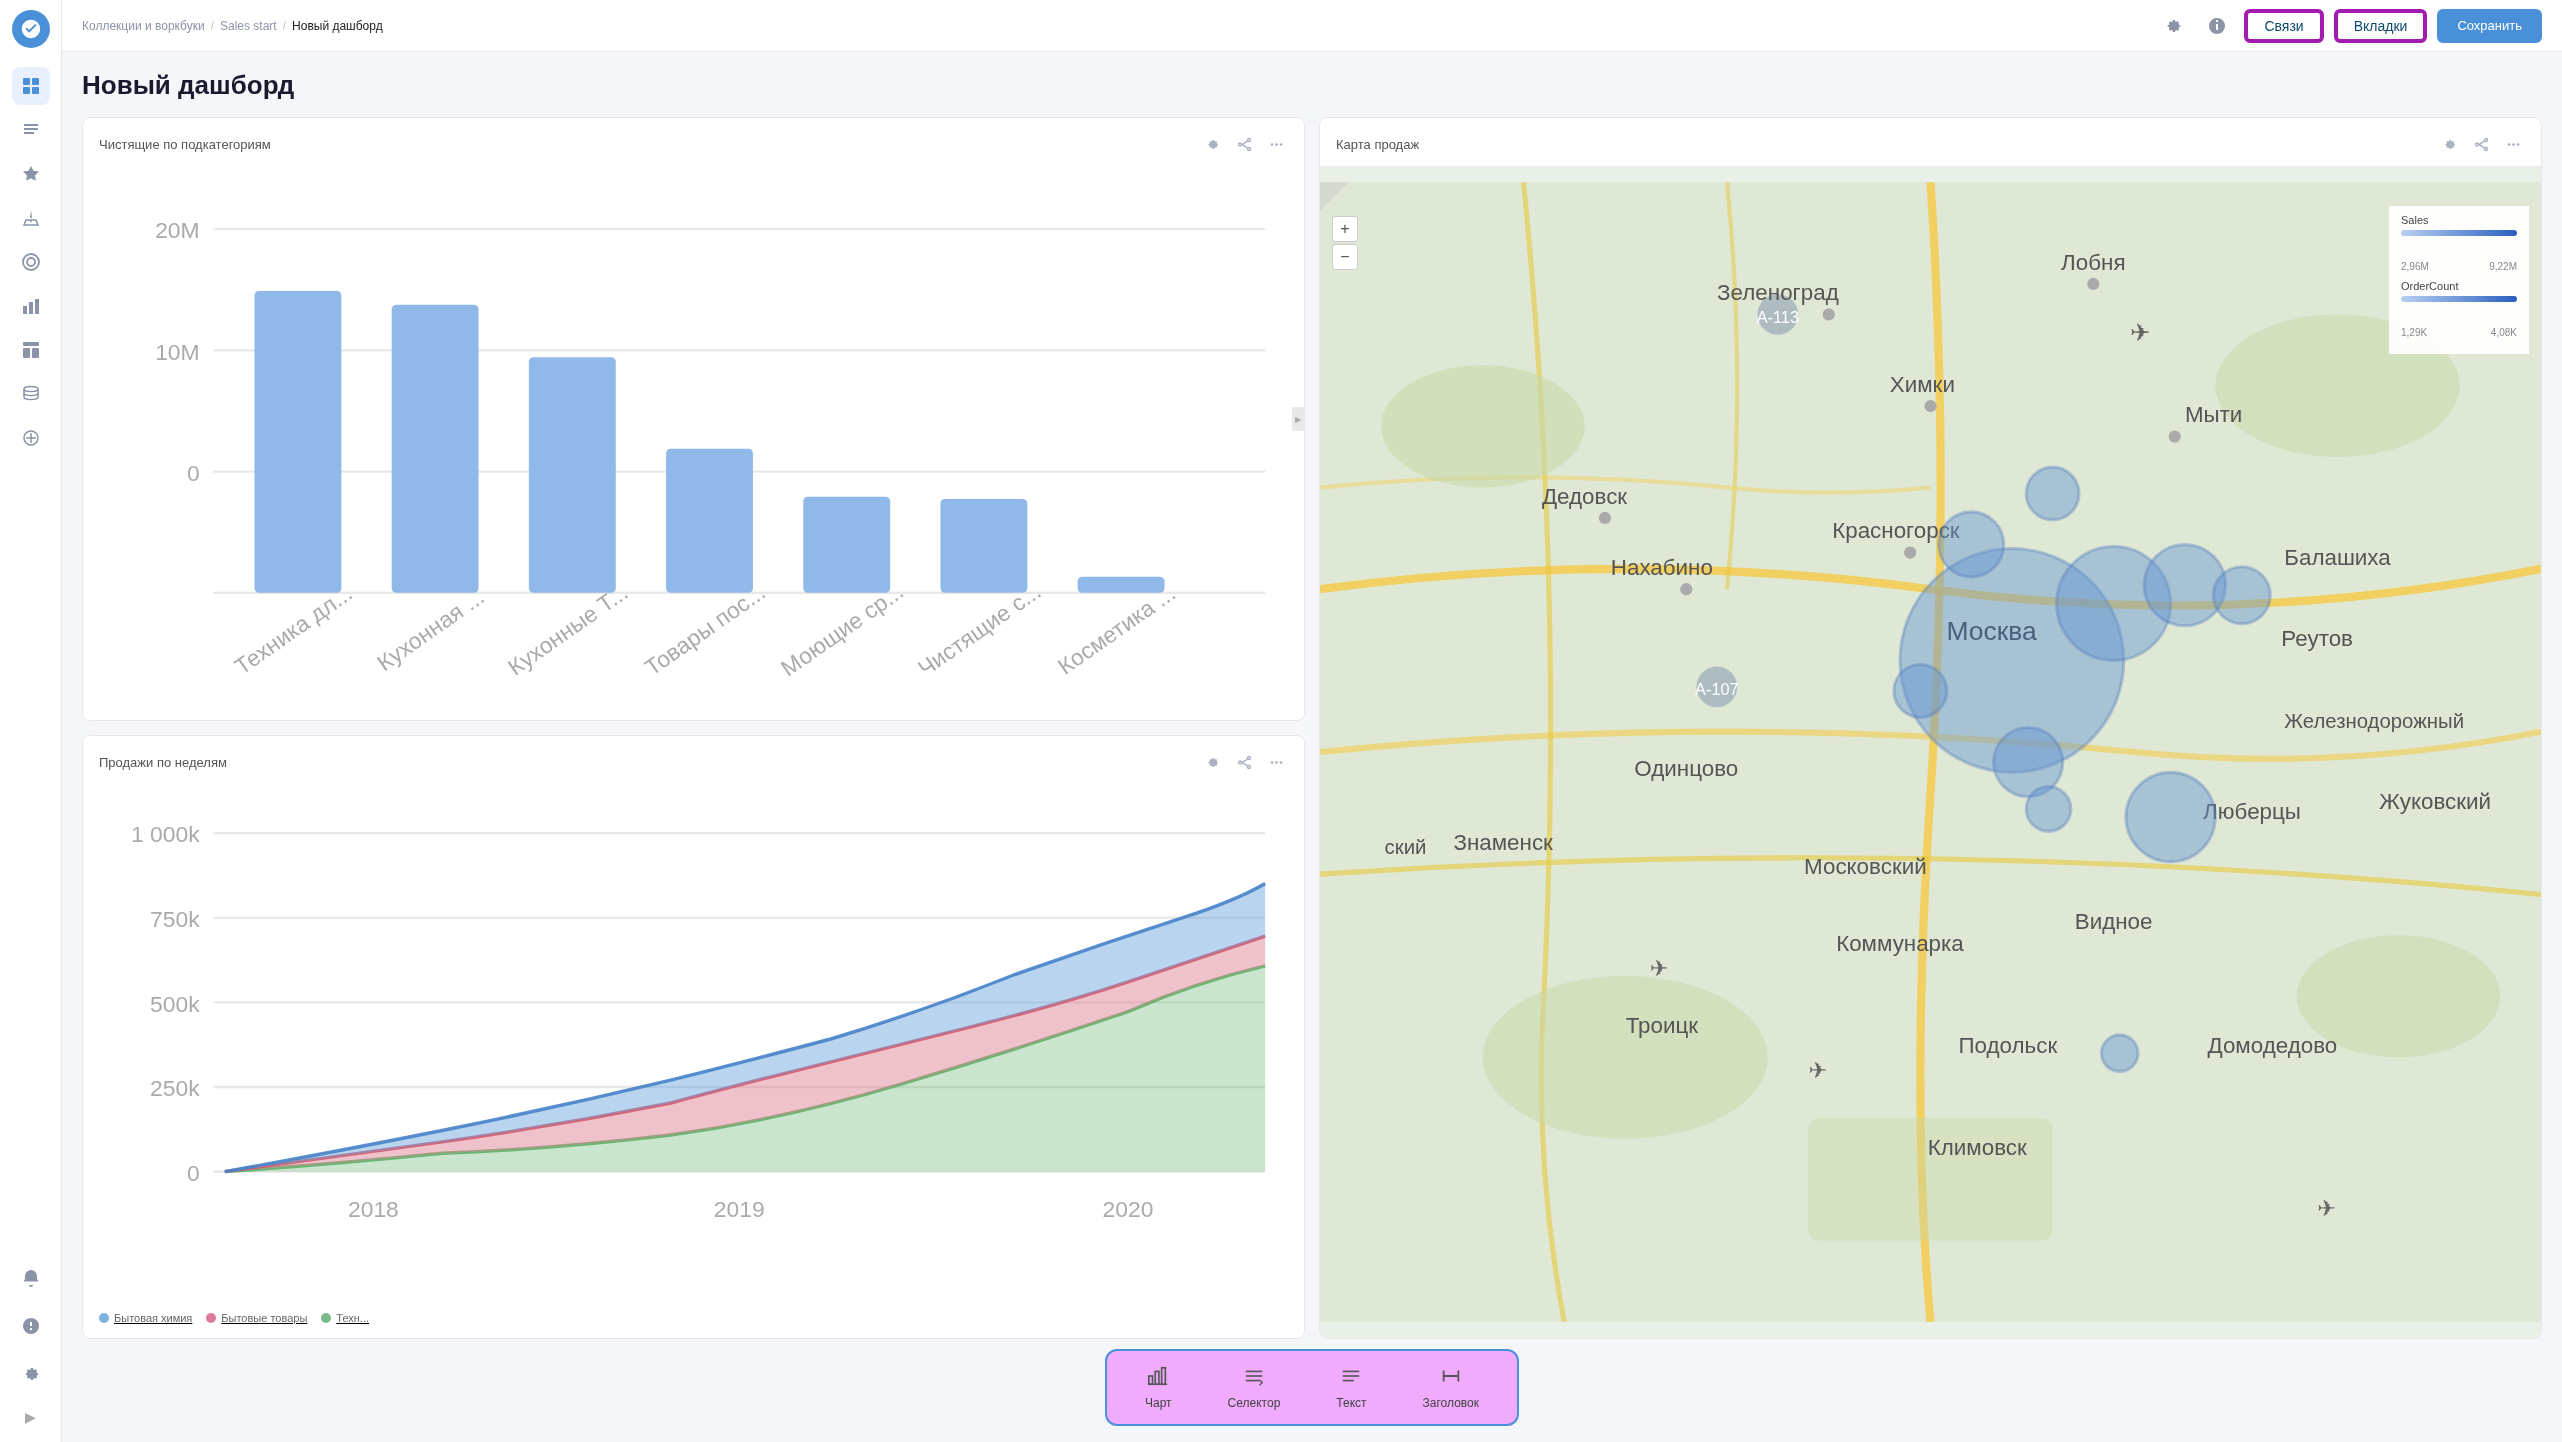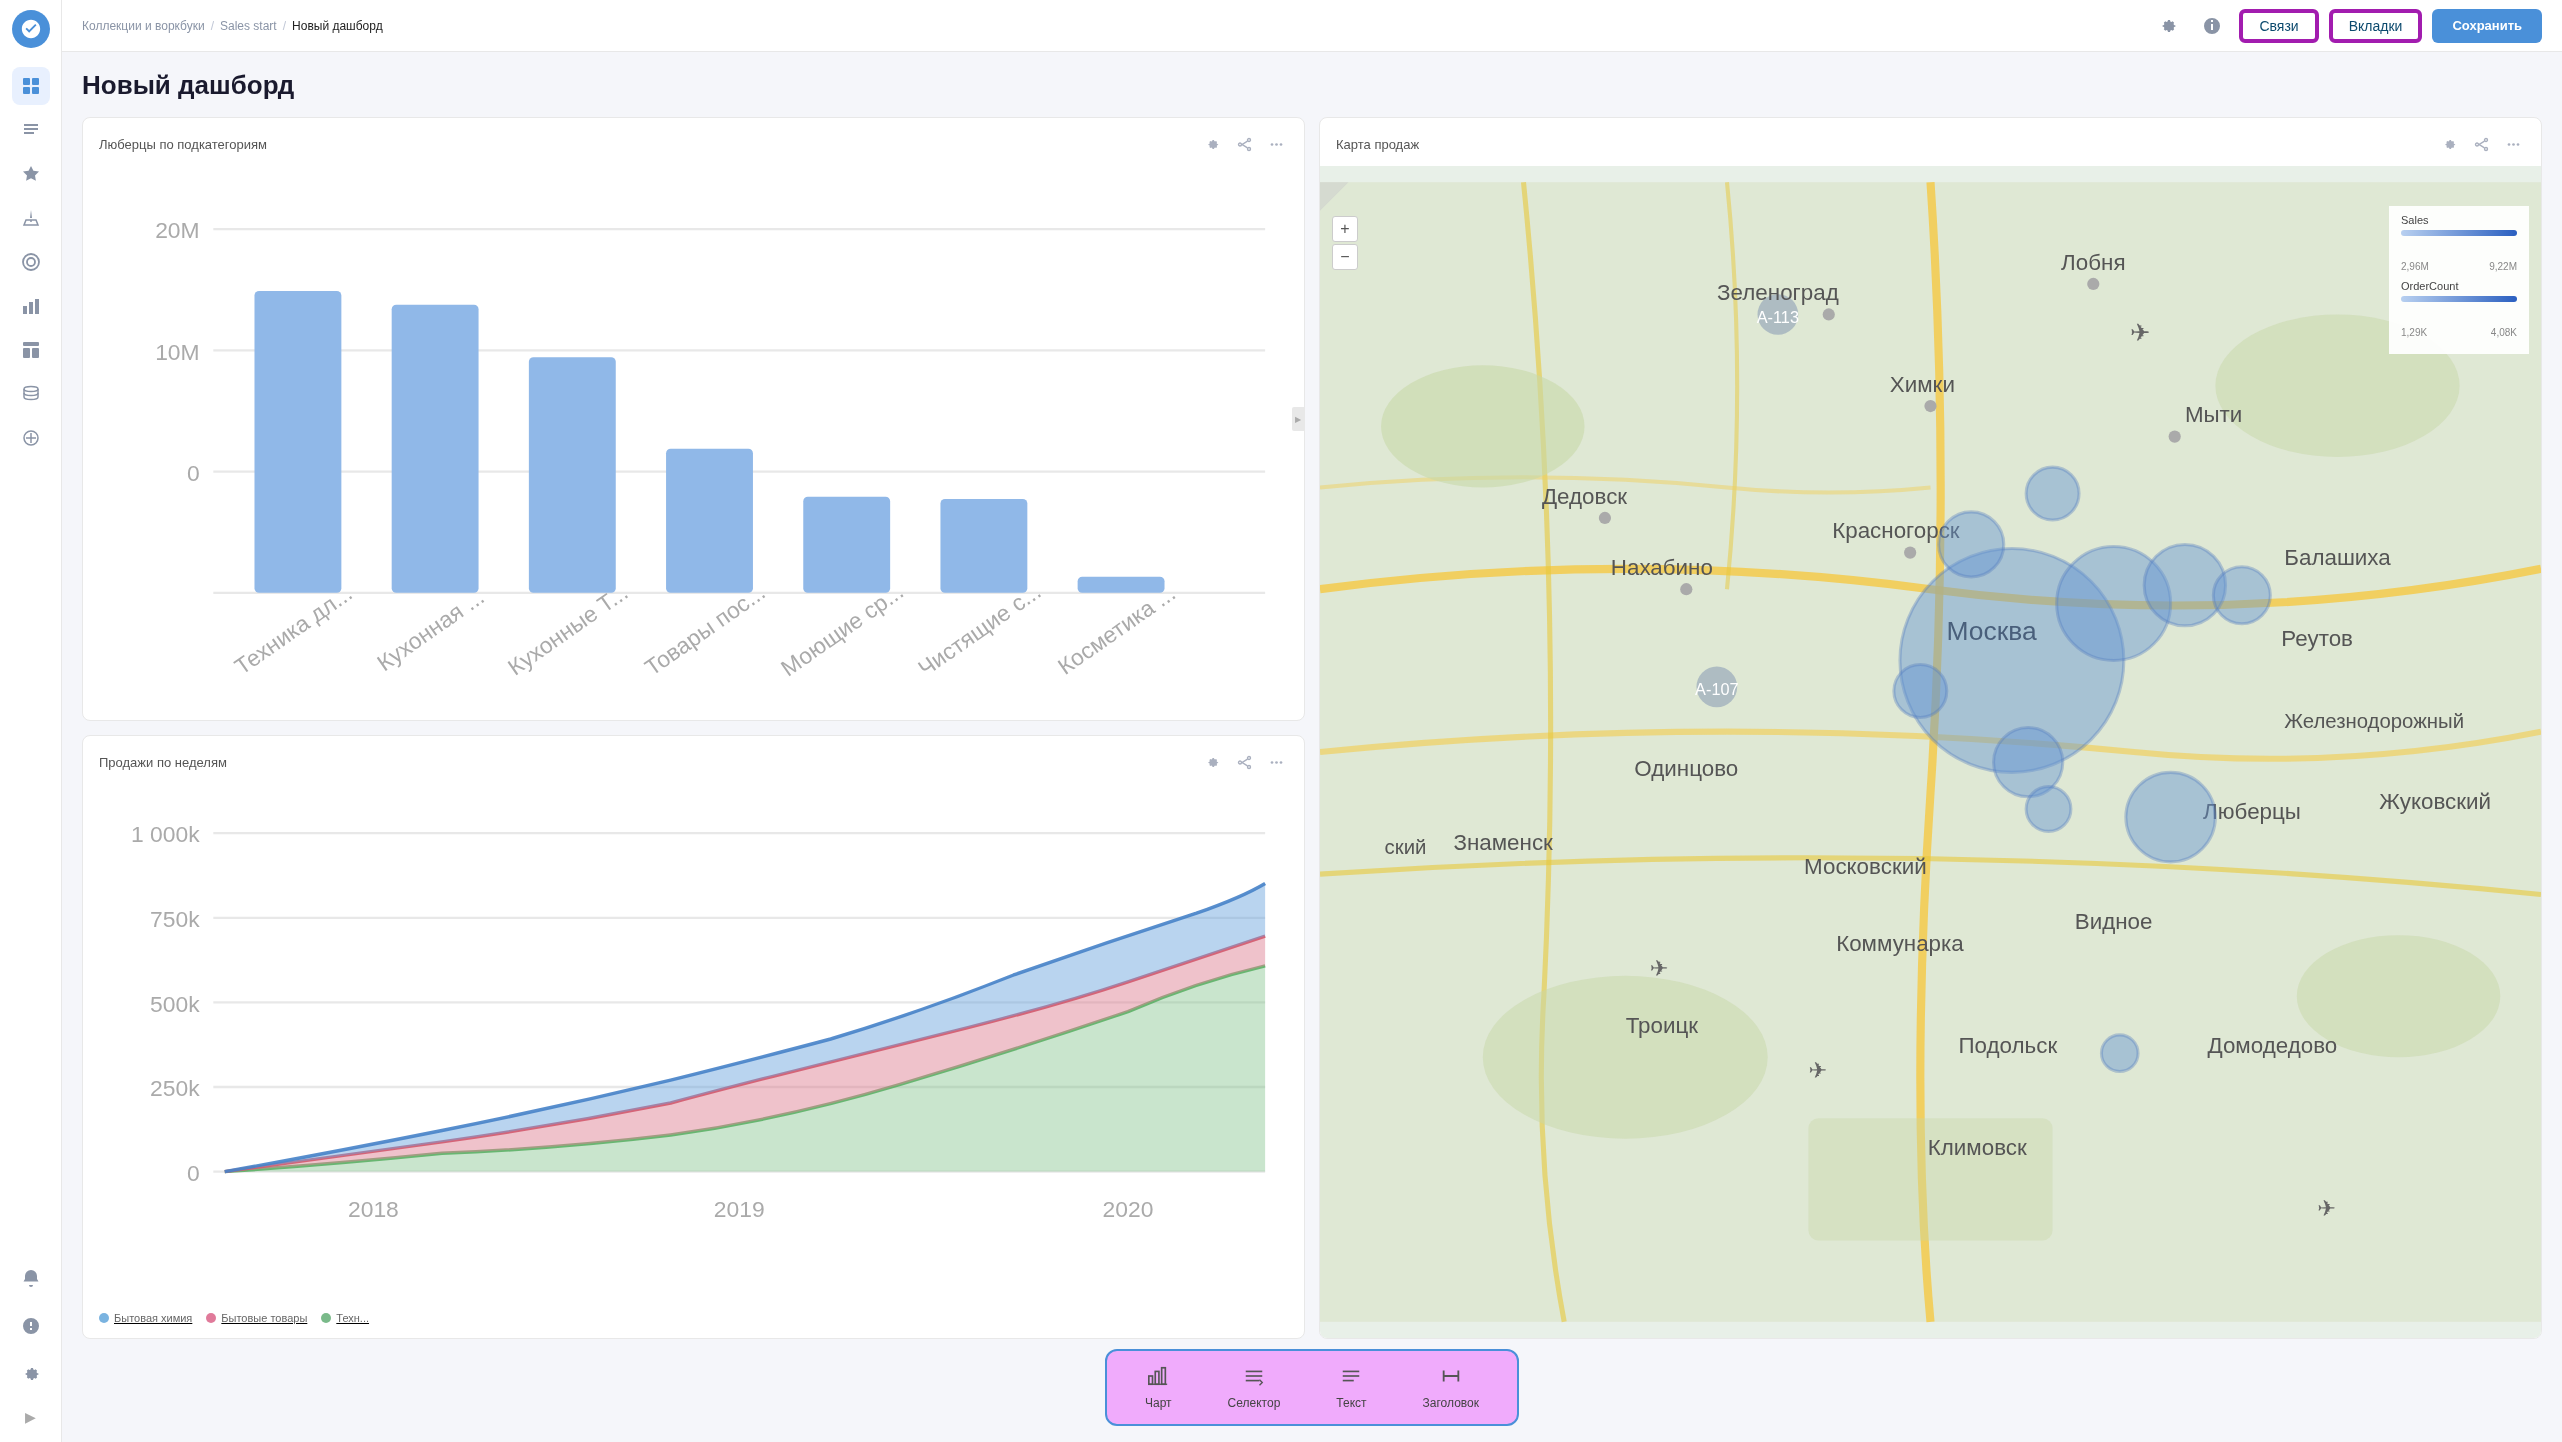--- a/index.html
+++ b/index.html
@@ -89,21 +89,21 @@
     }
     .topbar-save-btn {
       height: 34px;
       padding: 0 20px;
       border-radius: 6px;
       border: none;
       background: #4a90d9;
       color: #fff;
       font-size: 13px;
       cursor: pointer;
-      font-weight: 700;
+      font-weight: 400;
     }
 
     
     .content {
       flex: 1;
       display: flex;
       flex-direction: column;
       overflow: hidden;
       padding: 18px 20px 10px 20px;
     }
@@ -441,21 +441,21 @@
     </div>
   </div>
 
   <div class="content">
     <div class="page-title">Новый дашборд</div>
 
     <div class="dashboard-grid">
 
       <div class="widget">
         <div class="widget-header">
-          <span class="widget-title">Люберцы по подкатегориям</span>
+          <span class="widget-title">Чистящие по подкатегориям</span>
           <div class="widget-icons">
             <button class="widget-icon-btn">
               <svg width="15" height="15" viewBox="0 0 20 20" fill="currentColor">
                 <path d="M10 7a3 3 0 100 6 3 3 0 000-6zm7.2 2.5l-1.2-.4a6 6 0 00-.5-1.2l.6-1.1-1.5-1.5-1.1.6a6 6 0 00-1.2-.5L12 4h-2l-.4 1.4a6 6 0 00-1.2.5l-1.1-.6L5.8 6.8l.6 1.1a6 6 0 00-.5 1.2L4.5 9.5v1l1.4.4a6 6 0 00.5 1.2l-.6 1.1 1.5 1.5 1.1-.6a6 6 0 001.2.5l.4 1.4h2l.4-1.4a6 6 0 001.2-.5l1.1.6 1.5-1.5-.6-1.1a6 6 0 00.5-1.2l1.4-.4v-1z"></path>
               </svg>
             </button>
             <button class="widget-icon-btn">
               <svg width="15" height="15" viewBox="0 0 20 20" fill="none" stroke="currentColor" stroke-width="1.8">
                 <circle cx="16" cy="4" r="2"></circle>
                   <circle cx="16" cy="16" r="2"></circle>

